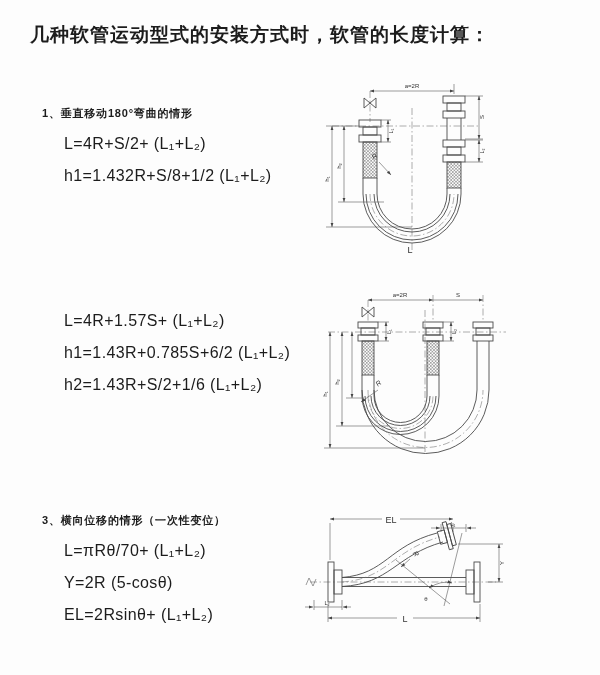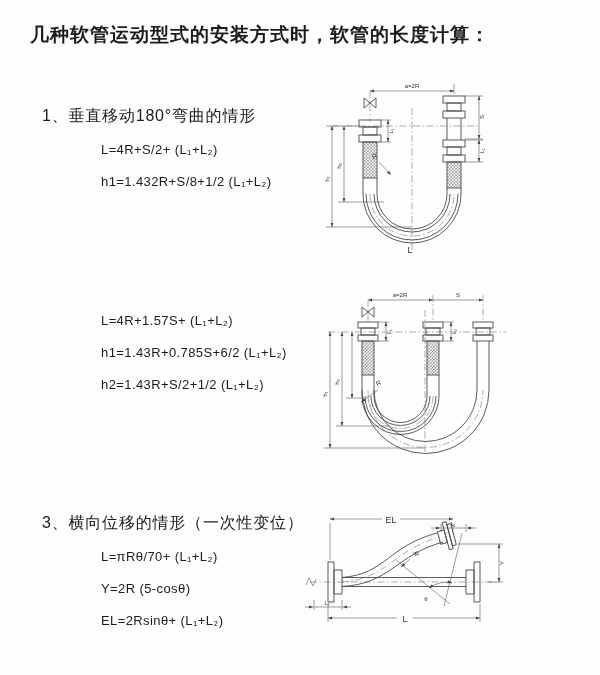--- a/index.html
+++ b/index.html
@@ -8,26 +8,25 @@
     position:relative; width:600px; height:675px;
     background:#fdfdfd; overflow:hidden;
     font-family:"Liberation Sans", sans-serif;
     color:#1c1c1c;
   }
   .doc-title {
     position:absolute; left:30px; top:22px;
     font-size:19px; font-weight:bold; letter-spacing:1px;
   }
   .section { position:absolute; left:42px; }
-  .section .heading { font-size:16px; font-weight:normal; letter-spacing:0.8px; }
+  .section .heading { font-size:11px; font-weight:bold; letter-spacing:0.8px; }
   .section .formulas { list-style:none; margin-top:7px; padding-left:22px; }
   .section .formulas li {
-    font-size:13px; line-height:32px; letter-spacing:0.4px;
+    font-size:16px; line-height:32px; letter-spacing:0.4px;
     white-space:nowrap;
-    margin-left:37px;
   }
   #sec1 { top:106px; }
   #sec2 { top:298px; }
   #sec3 { top:513px; }
   .diagram { position:absolute; }
   #dia1 { left:312px; top:76px; }
   #dia2 { left:306px; top:286px; }
   #dia3 { left:300px; top:506px; }
   svg { display:block; }
   svg .ln   { stroke:#4a4a4a; stroke-width:0.9; fill:none; }
@@ -52,21 +51,21 @@
     <ul class="formulas">
       <li>L=4R+S/2+ (L₁+L₂)</li>
       <li>h1=1.432R+S/8+1/2 (L₁+L₂)</li>
     </ul>
   </div>
 
   <div class="section" id="sec2">
     <ul class="formulas">
       <li>L=4R+1.57S+ (L₁+L₂)</li>
       <li>h1=1.43R+0.785S+6/2 (L₁+L₂)</li>
-      <li>h2=1.43R+S/2+1/2 (L₁+L₂)</li>
+      <li>h2=1.43R+S/2+1/6 (L₁+L₂)</li>
     </ul>
   </div>
 
   <div class="section" id="sec3">
     <div class="heading">3、横向位移的情形（一次性变位）</div>
     <ul class="formulas">
       <li>L=πRθ/70+ (L₁+L₂)</li>
       <li>Y=2R (5-cosθ)</li>
       <li>EL=2Rsinθ+ (L₁+L₂)</li>
     </ul>

